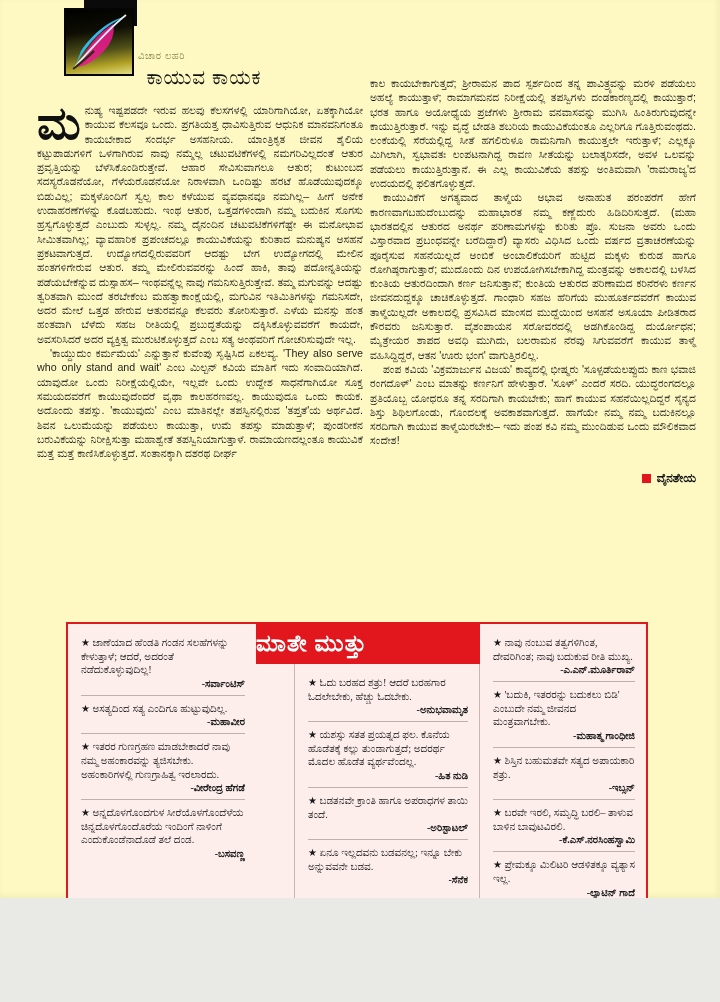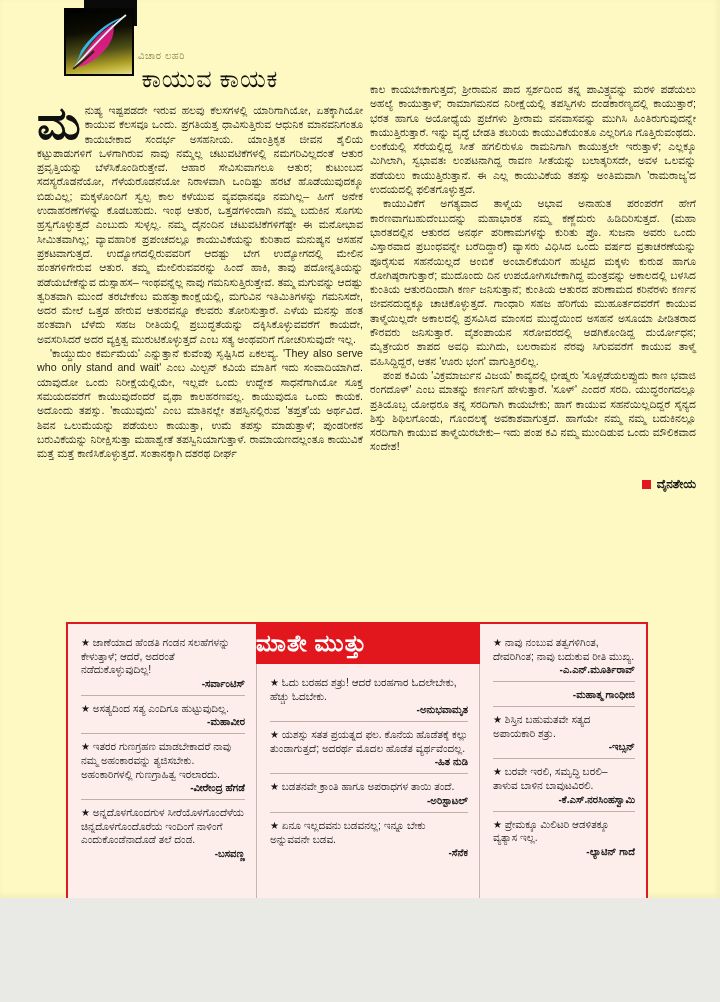--- a/index.html
+++ b/index.html
@@ -6,43 +6,43 @@
   body{background:#e9e9e6;font-family:"Liberation Sans","DejaVu Sans",sans-serif;}
   .page{position:relative;width:720px;height:898px;background:#fef9c3;margin:0 auto;overflow:hidden;
         box-shadow:inset -2px -2px 6px rgba(0,0,0,0.06);}
   
   .logo-strip{position:absolute;left:84px;top:0;width:53px;height:26px;background:#0a0a0a;}
   .logo-pic{position:absolute;left:66px;top:10px;width:66px;height:64px;
             background:linear-gradient(172deg,#000 0%,#0e0e04 34%,#4e4e18 62%,#b3a428 84%,#e4dd86 100%);
             outline:2px solid #050505;}
   .logo-pic svg{position:absolute;left:0;top:0;width:100%;height:100%;}
   .section-label{position:absolute;left:138px;top:50px;font-size:10px;color:#86864c;letter-spacing:0.5px;}
-  .page-title{position:absolute;left:30px;top:66px;width:360px;text-align:center;
-              font-size:24px;color:#111;letter-spacing:1px;font-family:"Liberation Serif","DejaVu Serif",serif;}
+  .page-title{position:absolute;left:24px;top:66px;width:360px;text-align:center;
+              font-size:20px;color:#111;letter-spacing:1px;font-family:"Liberation Serif","DejaVu Serif",serif;}
   
   .bodycol{position:absolute;width:326px;font-size:10.7px;line-height:14.3px;color:#1d1d1d;
            text-align:justify;}
   .col1{left:37px;top:103px;height:552px;}
-  .col2{left:370px;top:82px;height:552px;}
+  .col2{left:370px;top:76px;height:552px;}
   .bodycol p{margin:0;}
   .bodycol p.indent{text-indent:13px;}
   .dropcap{float:left;font-size:46px;line-height:38px;padding:2px 4px 0 0;font-weight:bold;
            font-family:"Liberation Serif","DejaVu Serif",serif;color:#101010;}
   .byline{margin-top:23px;text-align:right;font-weight:bold;font-size:12px;color:#111;}
   .byline .sq{display:inline-block;width:9px;height:9px;background:#e2171d;margin-right:6px;
               vertical-align:middle;}
   
   .quotebox{position:absolute;left:66px;top:622px;width:582px;height:295px;background:#fdeeec;
             border:2px solid #dd1a21;box-sizing:border-box;display:grid;
             grid-template-columns:188px 224px 166px;}
   .qhead{position:absolute;left:188px;top:-2px;width:224px;height:42px;background:#e2171d;
          color:#ffffff;font-weight:bold;font-size:23px;text-align:left;line-height:44px;
          font-family:"Liberation Serif","DejaVu Serif",serif;letter-spacing:1px;}
-  .qcol{padding:6px 11px 20px 13px;box-sizing:border-box;overflow:hidden;}
-  .qcol.mid{border-left:1px solid #c9b4b2;border-right:1px solid #c9b4b2;padding-top:46px;}
+  .qcol{padding:6px 11px 20px 13px;box-sizing:border-box;overflow:hidden;font-family:Liberation Serif, serif;}
+  .qcol.mid{border-left:1px solid #c9b4b2;border-right:1px solid #c9b4b2;padding-top:46px;margin-left:38px;}
   .quote{padding:6px 0 5px 0;border-bottom:1px solid #bfb0ae;}
   .quote.last{border-bottom:none;}
   .qtext{font-size:10.4px;line-height:13.6px;color:#222;}
   .star{color:#1a1a1a;font-size:10px;}
   .qauthor{text-align:right;font-weight:bold;font-size:10px;color:#1a1a1a;margin-top:1px;}
   
   .footer{position:absolute;left:63px;top:925px;font-size:11px;color:#222;}
   .footer .pg{font-weight:bold;font-size:13px;color:#000;}
   .footer .mag{font-size:10px;color:#333;margin-left:8px;}
   .footer .date{font-size:9.5px;color:#5d6a77;margin-left:4px;}
@@ -114,20 +114,21 @@
           <div class="qtext"><span class="star">★ </span>ಏನೂ ಇಲ್ಲದವನು ಬಡವನಲ್ಲ; ಇನ್ನೂ ಬೇಕು ಅನ್ನುವವನೇ ಬಡವ.</div>
           <div class="qauthor">-ಸೆನೆಕ</div>
         </div>
       </div>
     <div class="qcol">
         <div class="quote">
           <div class="qtext"><span class="star">★ </span>ನಾವು ನಂಬುವ ತತ್ವಗಳಿಗಿಂತ, ದೇವರಿಗಿಂತ; ನಾವು ಬದುಕುವ ರೀತಿ ಮುಖ್ಯ.</div>
           <div class="qauthor">-ಎ.ಎನ್.ಮೂರ್ತಿರಾವ್</div>
         </div>
         <div class="quote">
+          <div class="qtext"><span class="star">★ </span>'ಬದುಕಿ, ಇತರರನ್ನು ಬದುಕಲು ಬಿಡಿ' ಎಂಬುದೇ ನಮ್ಮ ಜೀವನದ ಮಂತ್ರವಾಗಬೇಕು.</div>
           <div class="qauthor">-ಮಹಾತ್ಮ ಗಾಂಧೀಜಿ</div>
         </div>
         <div class="quote">
           <div class="qtext"><span class="star">★ </span>ಶಿಸ್ತಿನ ಬಹುಮತವೇ ಸತ್ಯದ ಅಪಾಯಕಾರಿ ಶತ್ರು.</div>
           <div class="qauthor">-ಇಬ್ಸನ್</div>
         </div>
         <div class="quote">
           <div class="qtext"><span class="star">★ </span>ಬರವೇ ಇರಲಿ, ಸಮೃದ್ಧಿ ಬರಲಿ– ತಾಳುವ ಬಾಳಿನ ಬಾವುಟವಿರಲಿ.</div>
           <div class="qauthor">-ಕೆ.ಎಸ್.ನರಸಿಂಹಸ್ವಾಮಿ</div>
         </div>

